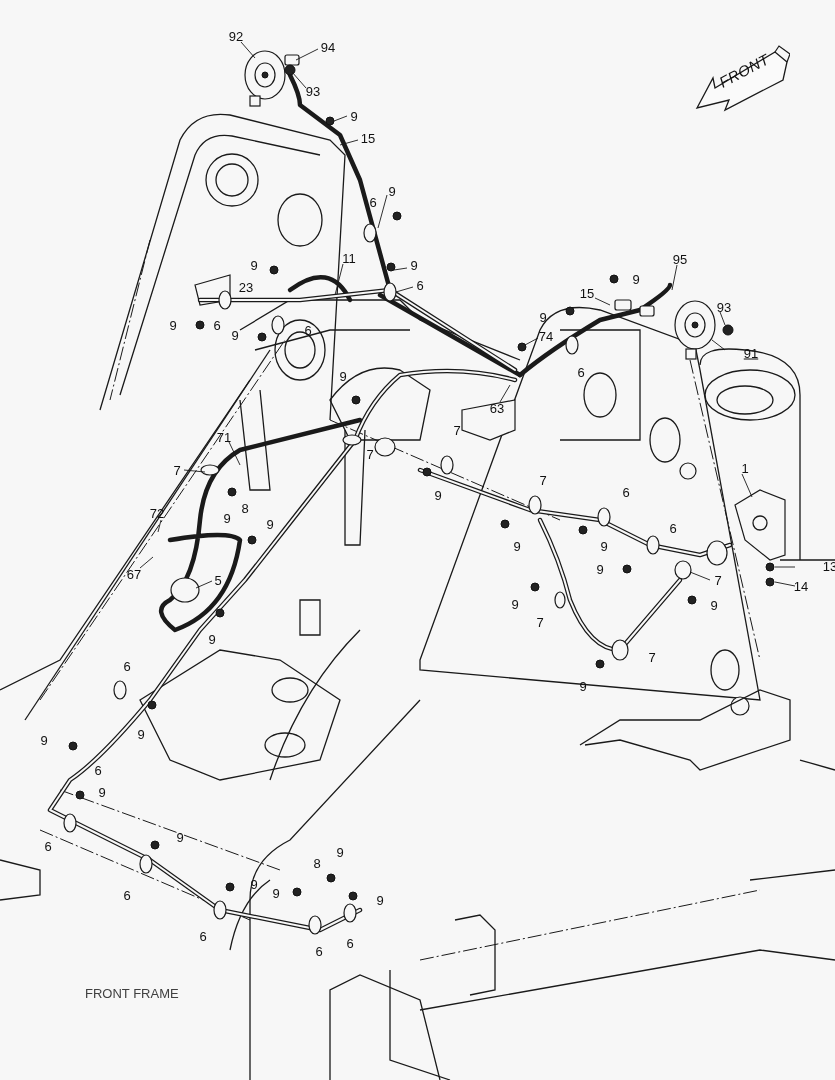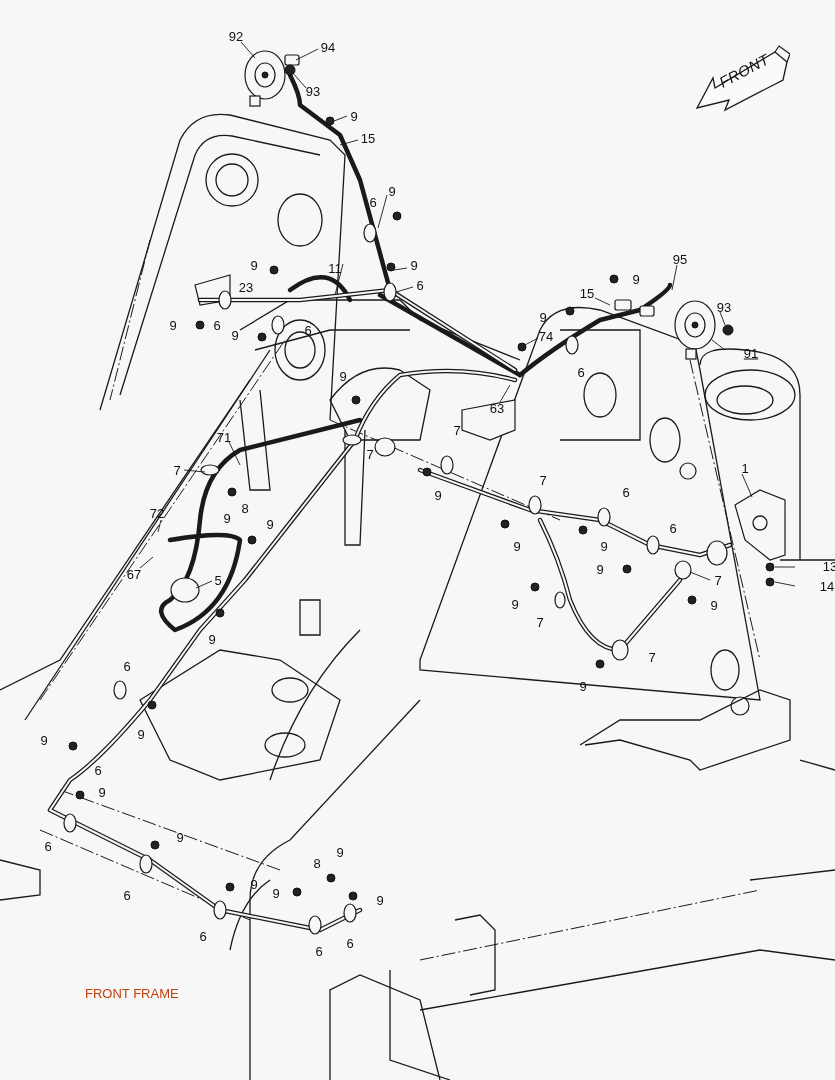--- a/index.html
+++ b/index.html
@@ -8,21 +8,21 @@
   #diagram { position:absolute; left:0; top:0; width:835px; height:1080px; }
   .frame { fill:none; stroke:#1a1a1a; stroke-width:1.3; }
   .dash { fill:none; stroke:#1a1a1a; stroke-width:1; stroke-dasharray:14 3 2 3; }
   .wire { fill:none; stroke:#1a1a1a; stroke-width:4.5; stroke-linecap:round; stroke-linejoin:round; }
   .wire-in { fill:none; stroke:#f7f7f7; stroke-width:2; stroke-linecap:round; stroke-linejoin:round; }
   .part { fill:#f7f7f7; stroke:#1a1a1a; stroke-width:1.2; }
   .dark { fill:#222; stroke:#111; stroke-width:1; }
   .leader { stroke:#1a1a1a; stroke-width:0.9; fill:none; }
   .callout { position:absolute; font-size:13px; color:#111; line-height:1;
              transform:translate(-50%,-50%); white-space:nowrap; }
-  .caption { position:absolute; left:85px; top:986px; font-size:13px; color:#c2410c; }
+  .caption { position:absolute; left:85px; top:986px; font-size:13px; color:#404040; }
   .front-arrow { position:absolute; left:695px; top:40px; width:95px; height:75px; }
   .front-text { position:absolute; left:717px; top:62px; font-size:15px; font-style:italic;
                 transform:rotate(-28deg); color:#111; letter-spacing:0.5px; }
 </style>
 </head>
 <body>
 
 <svg id="diagram" viewBox="0 0 835 1080" xmlns="http://www.w3.org/2000/svg">
 
   <g>
@@ -217,21 +217,21 @@
 
 <div id="callouts">
     <div class="callout" style="left: 236px; top: 36px;">92</div>
     <div class="callout" style="left: 328px; top: 47px;">94</div>
     <div class="callout" style="left: 313px; top: 91px;">93</div>
     <div class="callout" style="left: 354px; top: 116px;">9</div>
     <div class="callout" style="left: 368px; top: 138px;">15</div>
     <div class="callout" style="left: 392px; top: 191px;">9</div>
     <div class="callout" style="left: 373px; top: 202px;">6</div>
     <div class="callout" style="left: 254px; top: 265px;">9</div>
-    <div class="callout" style="left: 335px; top: 258px; margin-top: 10px;">11</div>
+    <div class="callout" style="left: 349px; top: 258px;">11</div>
     <div class="callout" style="left: 414px; top: 265px;">9</div>
     <div class="callout" style="left: 246px; top: 287px;">23</div>
     <div class="callout" style="left: 420px; top: 285px;">6</div>
     <div class="callout" style="left: 173px; top: 325px;">9</div>
     <div class="callout" style="left: 217px; top: 325px;">6</div>
     <div class="callout" style="left: 235px; top: 335px;">9</div>
     <div class="callout" style="left: 308px; top: 330px;">6</div>
     <div class="callout" style="left: 680px; top: 259px;">95</div>
     <div class="callout" style="left: 636px; top: 279px;">9</div>
     <div class="callout" style="left: 587px; top: 293px;">15</div>
@@ -255,21 +255,21 @@
     <div class="callout" style="left: 227px; top: 518px;">9</div>
     <div class="callout" style="left: 270px; top: 524px;">9</div>
     <div class="callout" style="left: 673px; top: 528px;">6</div>
     <div class="callout" style="left: 517px; top: 546px;">9</div>
     <div class="callout" style="left: 604px; top: 546px;">9</div>
     <div class="callout" style="left: 134px; top: 574px;">67</div>
     <div class="callout" style="left: 600px; top: 569px;">9</div>
     <div class="callout" style="left: 718px; top: 580px;">7</div>
     <div class="callout" style="left: 802px; top: 566px; margin-left: 28px;">13</div>
     <div class="callout" style="left: 218px; top: 580px;">5</div>
-    <div class="callout" style="left: 827px; top: 586px;">14</div>
+    <div class="callout" style="left: 801px; top: 586px;">14</div>
     <div class="callout" style="left: 515px; top: 604px;">9</div>
     <div class="callout" style="left: 714px; top: 605px;">9</div>
     <div class="callout" style="left: 540px; top: 622px;">7</div>
     <div class="callout" style="left: 212px; top: 639px;">9</div>
     <div class="callout" style="left: 652px; top: 657px;">7</div>
     <div class="callout" style="left: 127px; top: 666px;">6</div>
     <div class="callout" style="left: 583px; top: 686px;">9</div>
     <div class="callout" style="left: 141px; top: 734px;">9</div>
     <div class="callout" style="left: 44px; top: 740px;">9</div>
     <div class="callout" style="left: 98px; top: 770px;">6</div>

